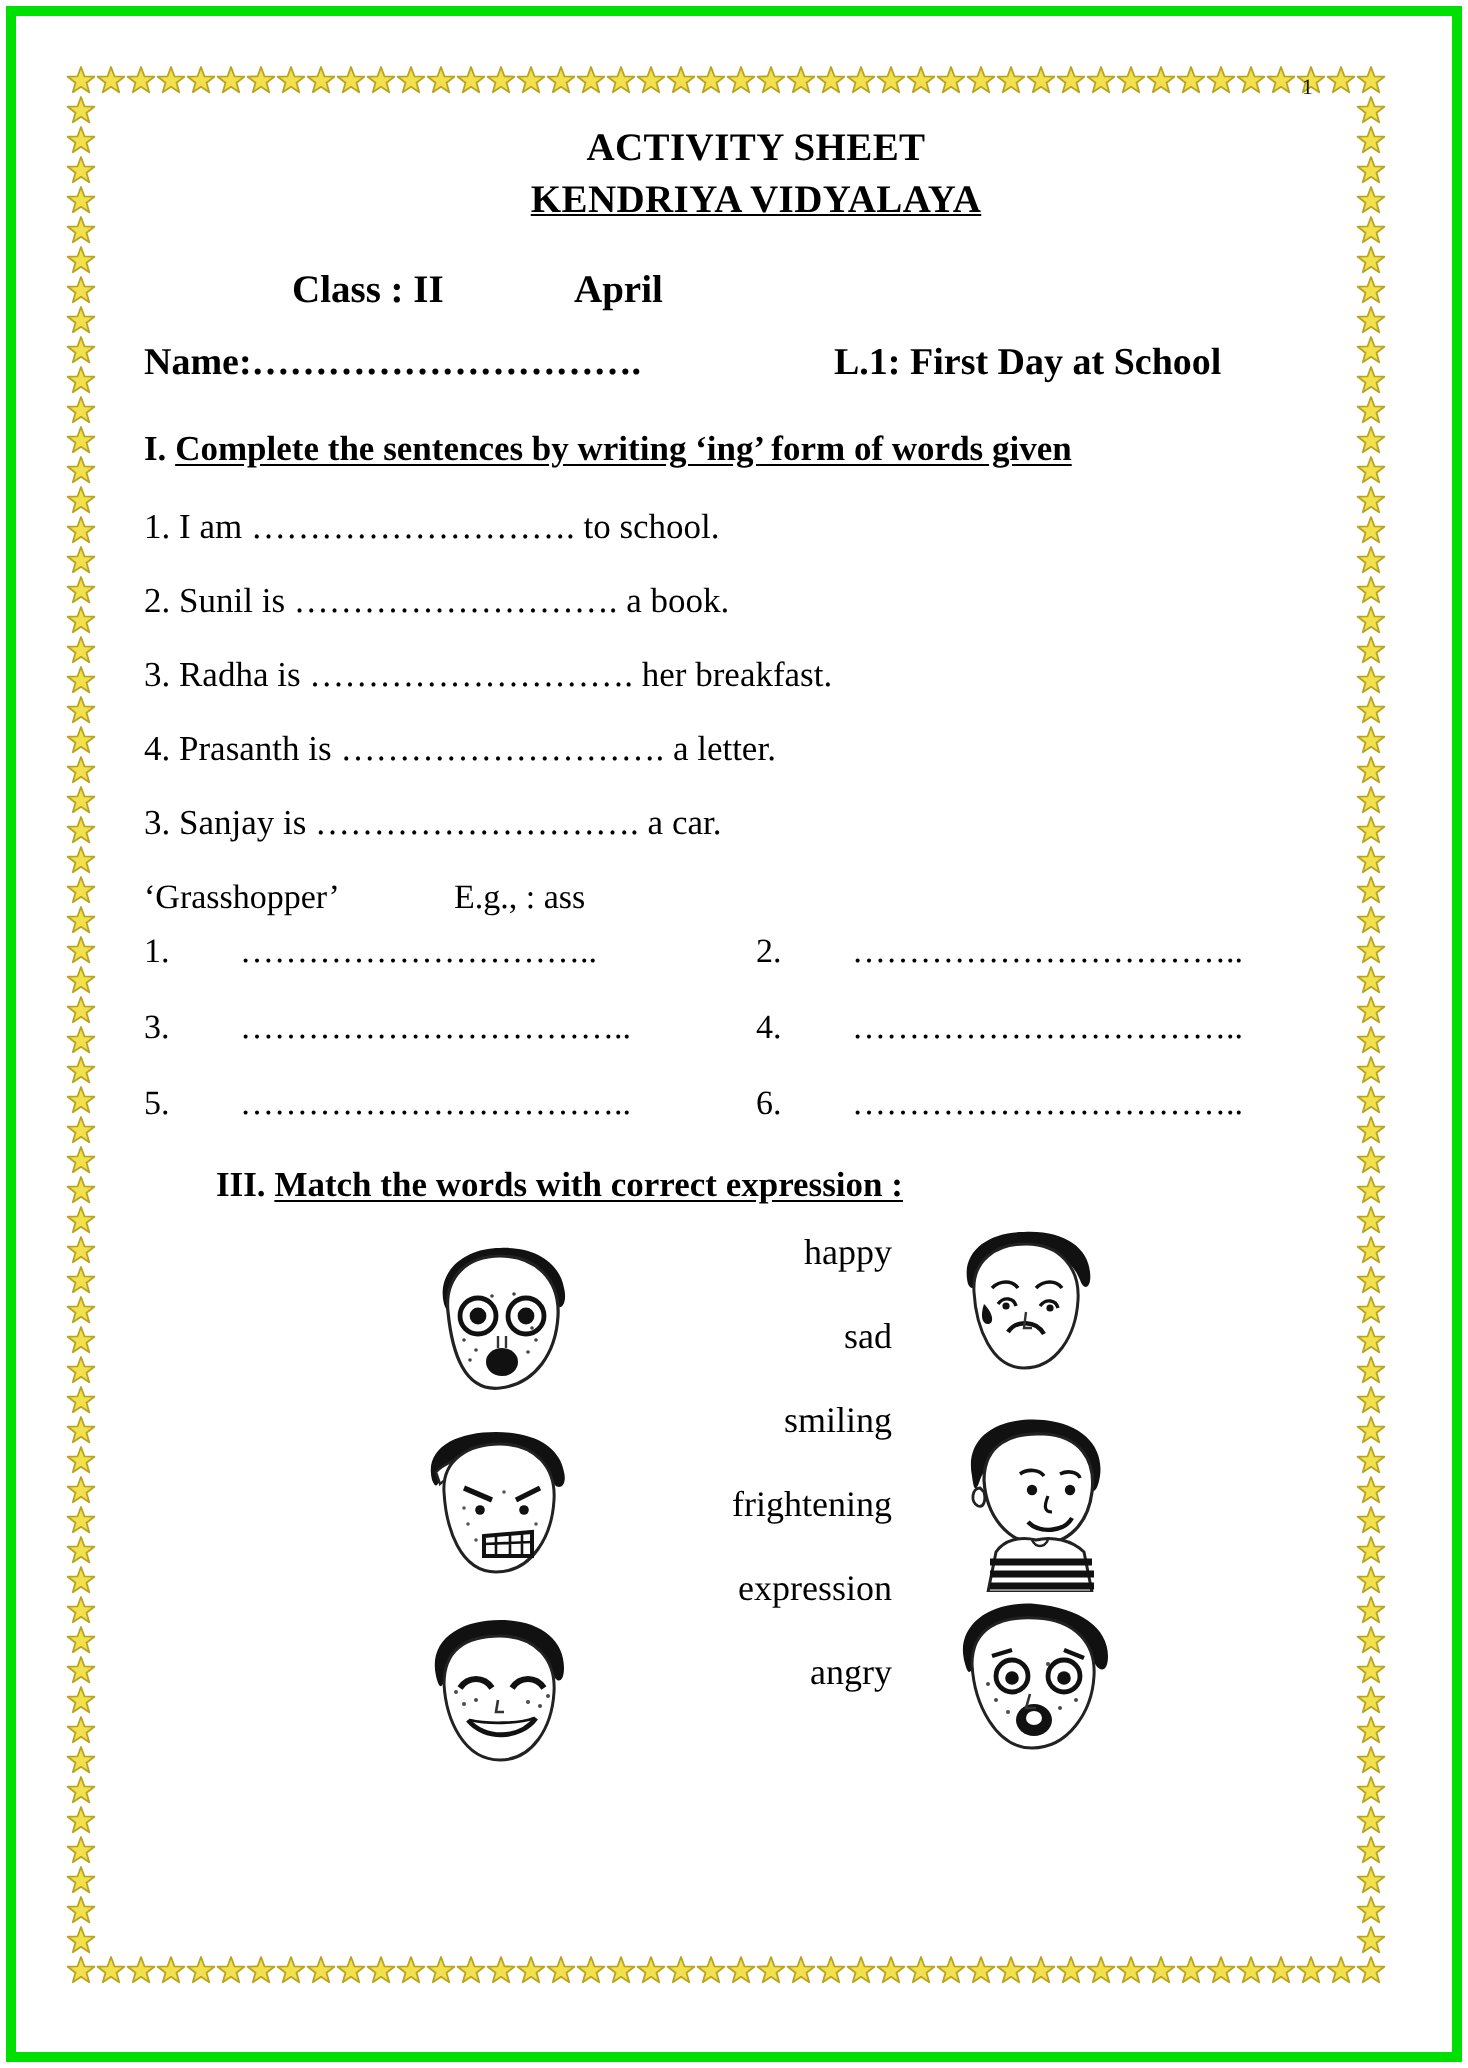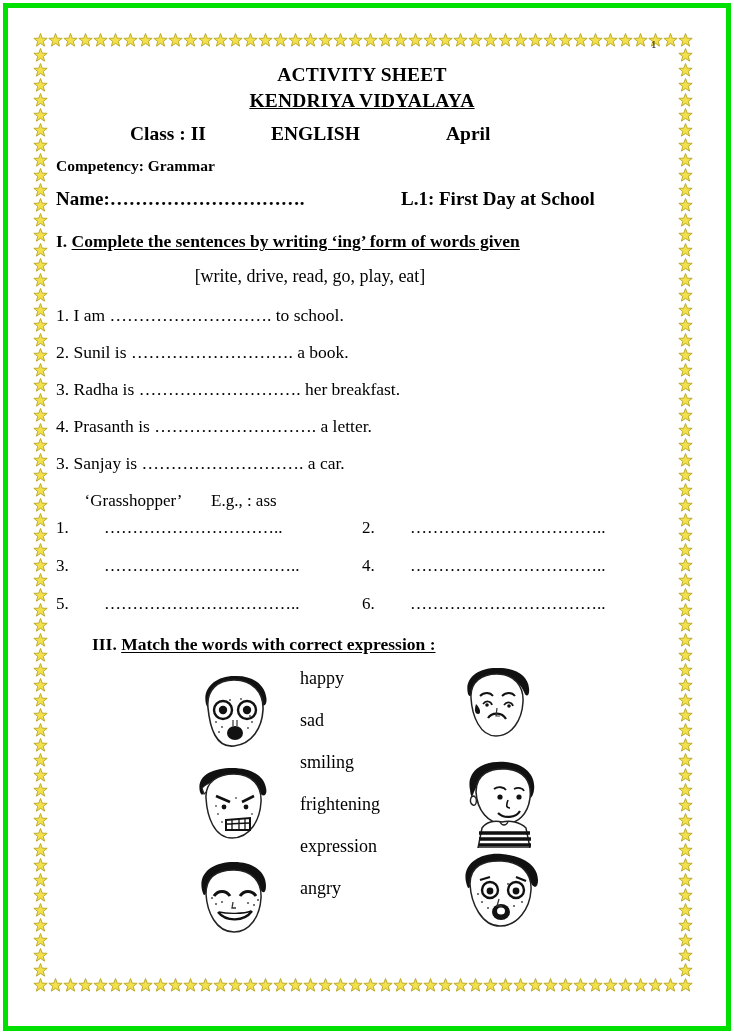--- a/index.html
+++ b/index.html
@@ -57,42 +57,42 @@
     top: 38px;
     font-size: 11px;
     font-family: "Liberation Serif", serif;
     color: #111;
     z-index: 4;
   }
 
   
   #content {
     position: absolute;
-    left: 56px;
+    left: 72px;
     top: 62px;
     width: 612px;
     height: 910px;
     z-index: 2;
     color: #000000;
   }
 
   .ttl {
     text-align: center;
     font-weight: bold;
     font-size: 19.5px;
     letter-spacing: .2px;
     line-height: 25px;
   }
   #title-2 { margin-top: 1px; text-decoration: underline; }
 
   .classline {
     display: flex;
     font-weight: bold;
     font-size: 19.5px;
-    margin-top: 8px;
+    margin-top: 20px;
     line-height: 26px;
   }
   .classline .c-class   { width: 215px; padding-left: 74px; box-sizing: border-box; }
   .classline .c-subject { width: 175px; }
   .classline .c-month   { }
 
   .competency {
     font-weight: bold;
     font-size: 15.5px;
     margin-top: 9px;
@@ -132,21 +132,20 @@
     line-height: 20px;
     margin-bottom: 17px;
     white-space: pre;
   }
 
   .sub-line {
     font-size: 17px;
     line-height: 22px;
     margin-top: 6px;
     display: flex;
-    text-align: center;
   }
   .sub-line .w-word { width: 155px; }
   .sub-line .w-eg   { }
 
   .blank-grid { margin-top: 6px; }
   .blank-row {
     display: flex;
     font-size: 17px;
     line-height: 20px;
     margin-bottom: 18px;
@@ -173,21 +172,21 @@
   #face-angry      { left: 130px; top: 102px; }
   #face-smiling    { left: 400px; top: 96px;  width: 92px; height: 92px; }
   #face-happy      { left: 130px; top: 196px; }
   #face-frighten   { left: 398px; top: 190px; }
 
   #word-col {
     position: absolute;
     left: 244px;
     top: 8px;
     width: 130px;
-    text-align: left;
+    text-align: right;
   }
   #word-col .wrd {
     font-size: 18px;
     line-height: 20px;
     margin-bottom: 22px;
     white-space: nowrap;
   }
 </style>
 </head>
 <body>
@@ -1267,37 +1266,34 @@
 
   <div id="page-number">1</div>
 
   <div id="content">
 
     <div class="ttl">ACTIVITY SHEET</div>
     <div class="ttl" id="title-2">KENDRIYA VIDYALAYA</div>
 
     <div class="classline">
       <span class="c-class">Class :  II</span>
-      <span class="c-subject">ENGLISH</span>
       <span class="c-month">April</span>
     </div>
 
-    <div class="competency">Competency: Grammar</div>
 
     <div class="nameline">
       <span class="n-left">Name:………………………….</span>
       <span class="n-right">L.1: First Day at School</span>
     </div>
 
     <div class="q-head">
       <span>I.</span>
       <span class="under">Complete the sentences by writing ‘ing’ form of words given</span>
     </div>
 
-    <div class="wordbank">[write, drive, read, go, play, eat]</div>
 
     <div class="sentences" id="s1-list">
         <div class="sentence">1. I am ………………………. to school.</div>
         <div class="sentence">2. Sunil is ………………………. a book.</div>
         <div class="sentence">3. Radha is ………………………. her breakfast.</div>
         <div class="sentence">4. Prasanth is ………………………. a letter.</div>
         <div class="sentence">3. Sanjay is ………………………. a car.</div>
       </div>
 
 

